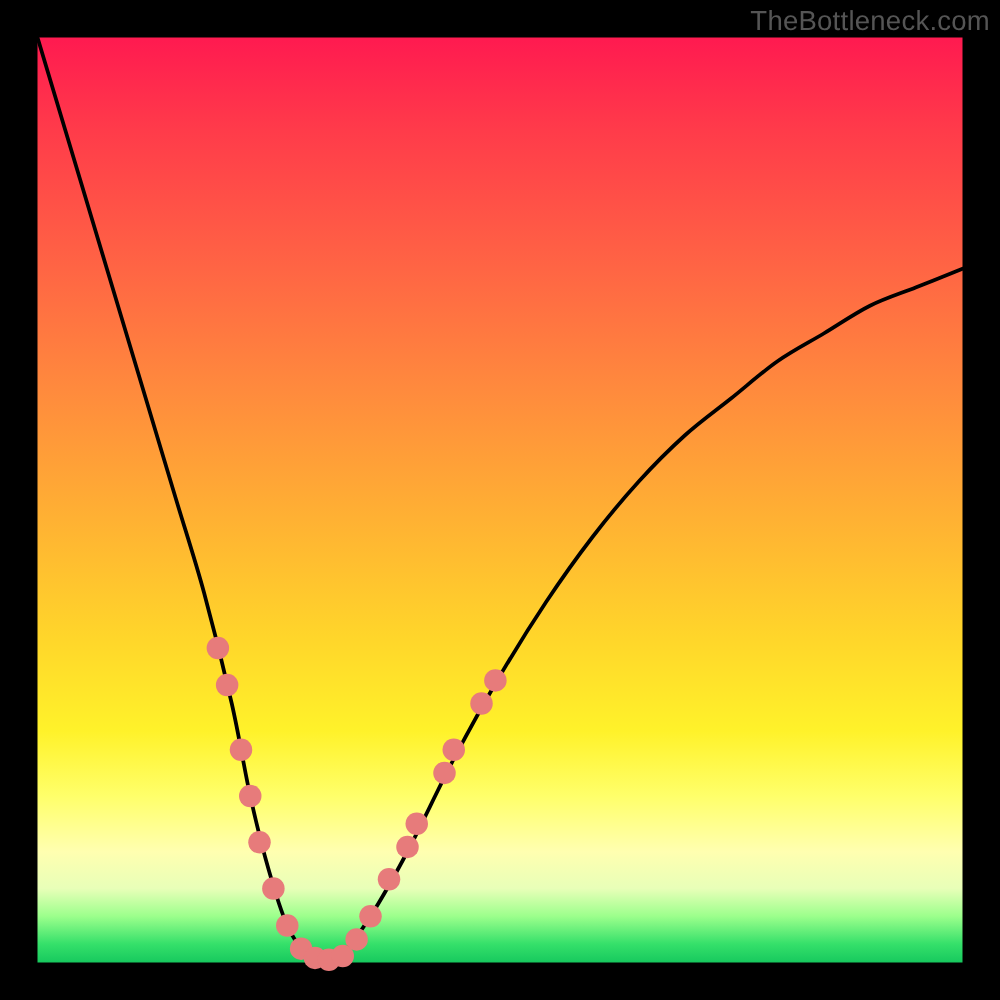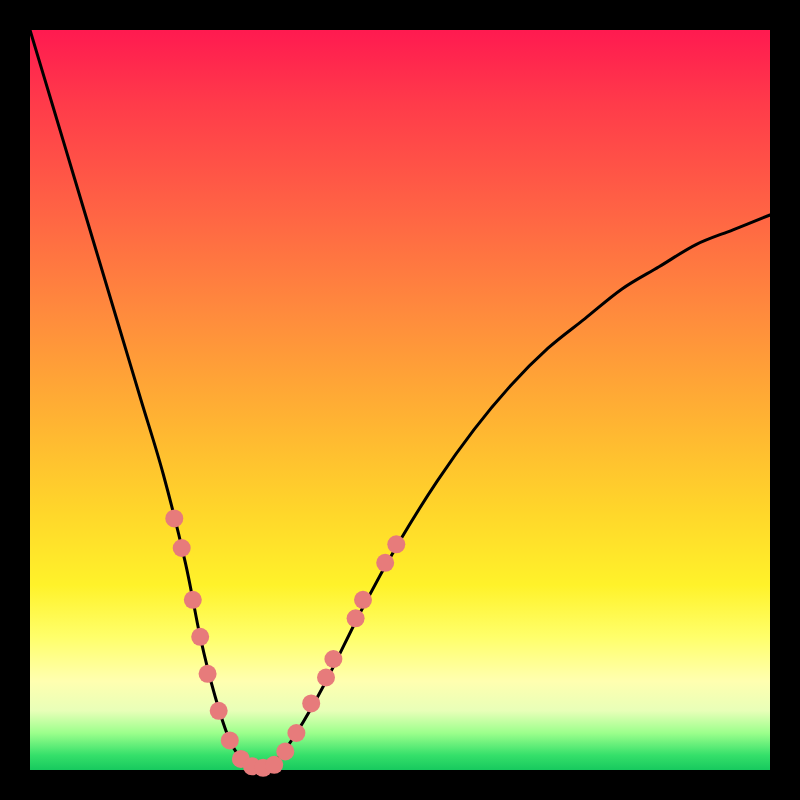--- a/index.html
+++ b/index.html
@@ -59,20 +59,21 @@
     top: 0;
     width: 740px;
     height: 740px;
     overflow: visible;
   }
 </style>
 </head>
 <body>
 
 <div class="frame">
+  <div class="watermark">TheBottleneck.com</div>
   <div class="plot">
     <svg class="curve" viewBox="0 0 740 740">
       <path id="curve-path" fill="none" stroke="#000" stroke-width="3" stroke-linecap="round" d="M 0,0 C 3.6999999999999997,12.333333333333334 14.8,49.33333333333333 22.2,74 C 29.599999999999998,98.66666666666667 37,123.33333333333333 44.4,148 C 51.8,172.66666666666666 59.199999999999996,197.33333333333334 66.6,222 C 74,246.66666666666666 81.39999999999999,271.3333333333333 88.8,296 C 96.2,320.6666666666667 103.6,345.3333333333333 111,370 C 118.4,394.6666666666667 125.79999999999998,416.8666666666667 133.2,444 C 140.6,471.1333333333333 149.23333333333335,505.66666666666663 155.4,532.8 C 161.56666666666666,559.9333333333333 165.26666666666668,584.5999999999999 170.20000000000002,606.8 C 175.13333333333335,629 180.06666666666666,648.7333333333333 185,666 C 189.93333333333334,683.2666666666667 194.86666666666667,699.3 199.8,710.4 C 204.73333333333335,721.5 209.66666666666666,727.6666666666667 214.6,732.6 C 219.53333333333333,737.5333333333333 224.46666666666667,740 229.4,740 C 234.33333333333334,740 238.03333333333336,738.7666666666667 244.20000000000002,732.6 C 250.36666666666667,726.4333333333334 257.76666666666665,716.5666666666666 266.4,703 C 275.0333333333333,689.4333333333334 284.9,672.1666666666667 296,651.2 C 307.1,630.2333333333333 320.6666666666667,600.6333333333334 333,577.2 C 345.3333333333333,553.7666666666667 357.66666666666663,531.5666666666667 370,510.6 C 382.33333333333337,489.6333333333333 394.66666666666674,469.9 407.00000000000006,451.4 C 419.33333333333337,432.9 431.6666666666667,415.6333333333333 444,399.59999999999997 C 456.3333333333333,383.5666666666666 468.6666666666667,368.76666666666665 481,355.2 C 493.3333333333333,341.6333333333333 505.6666666666667,329.30000000000007 518,318.20000000000005 C 530.3333333333334,307.1 542.6666666666666,298.4666666666667 555,288.6 C 567.3333333333334,278.73333333333335 579.6666666666666,267.6333333333333 592,259 C 604.3333333333334,250.36666666666665 616.6666666666666,244.19999999999996 629,236.79999999999995 C 641.3333333333334,229.39999999999995 653.6666666666666,220.76666666666668 666,214.60000000000002 C 678.3333333333334,208.43333333333337 690.6666666666666,204.7333333333334 703,199.80000000000007 C 715.3333333333334,194.86666666666673 733.8333333333334,187.46666666666667 740,185"></path>
       <g id="dots">
           <circle cx="144.3" cy="488.4" r="9" fill="#e77b7b"></circle>
           <circle cx="151.7" cy="518" r="9" fill="#e77b7b"></circle>
           <circle cx="162.8" cy="569.8" r="9" fill="#e77b7b"></circle>
           <circle cx="170.20000000000002" cy="606.8" r="9" fill="#e77b7b"></circle>
           <circle cx="177.6" cy="643.8" r="9" fill="#e77b7b"></circle>
           <circle cx="188.70000000000002" cy="680.8" r="9" fill="#e77b7b"></circle>

